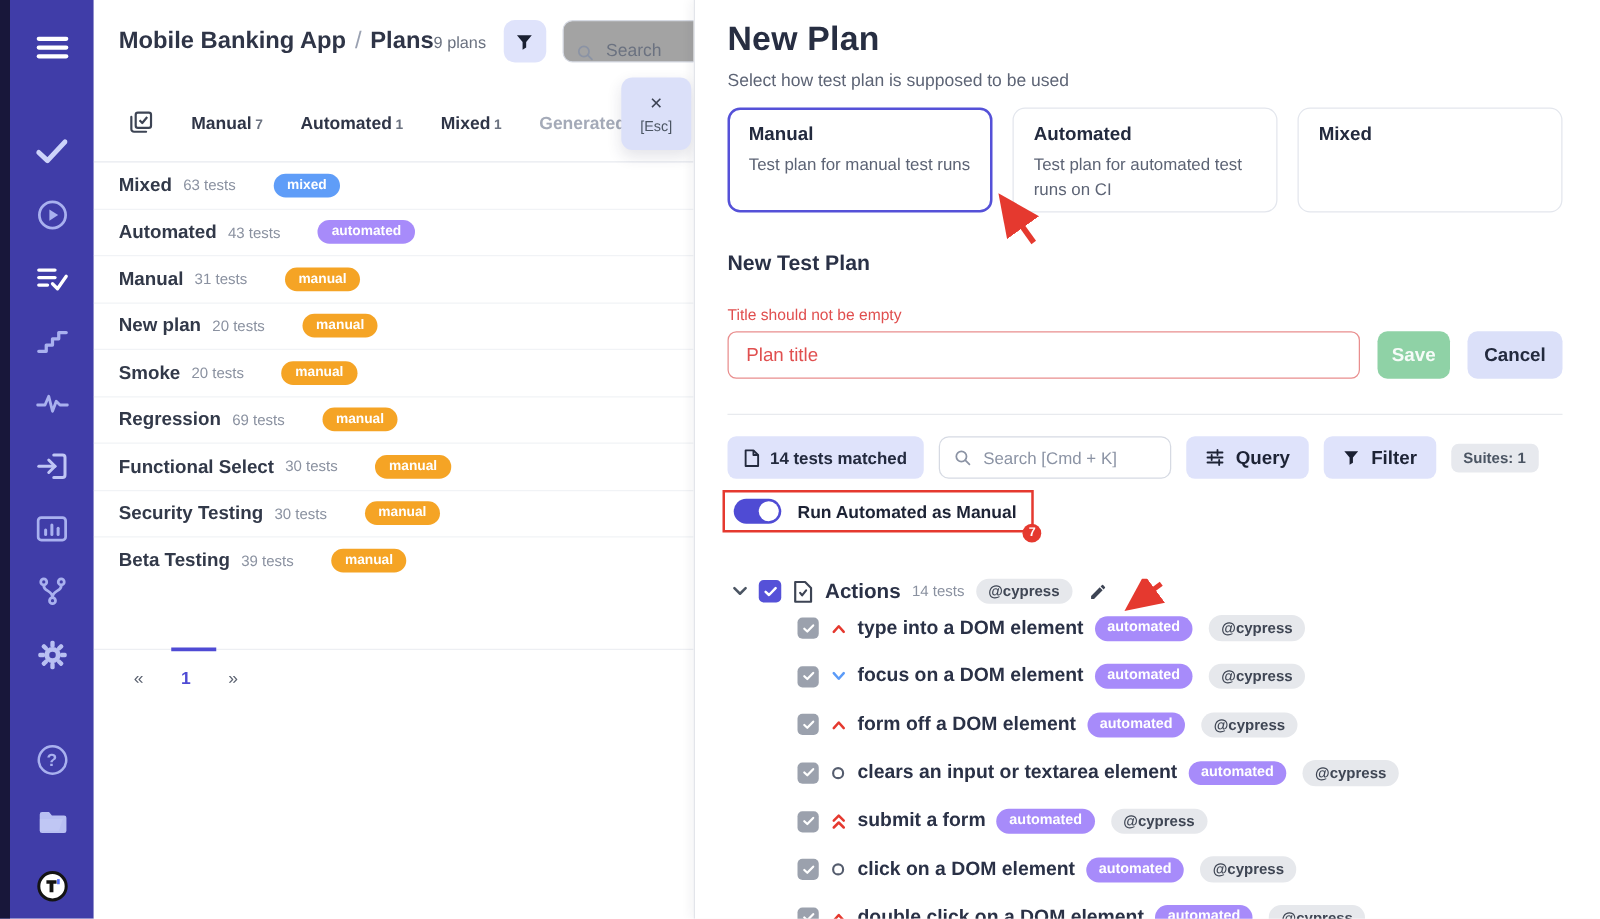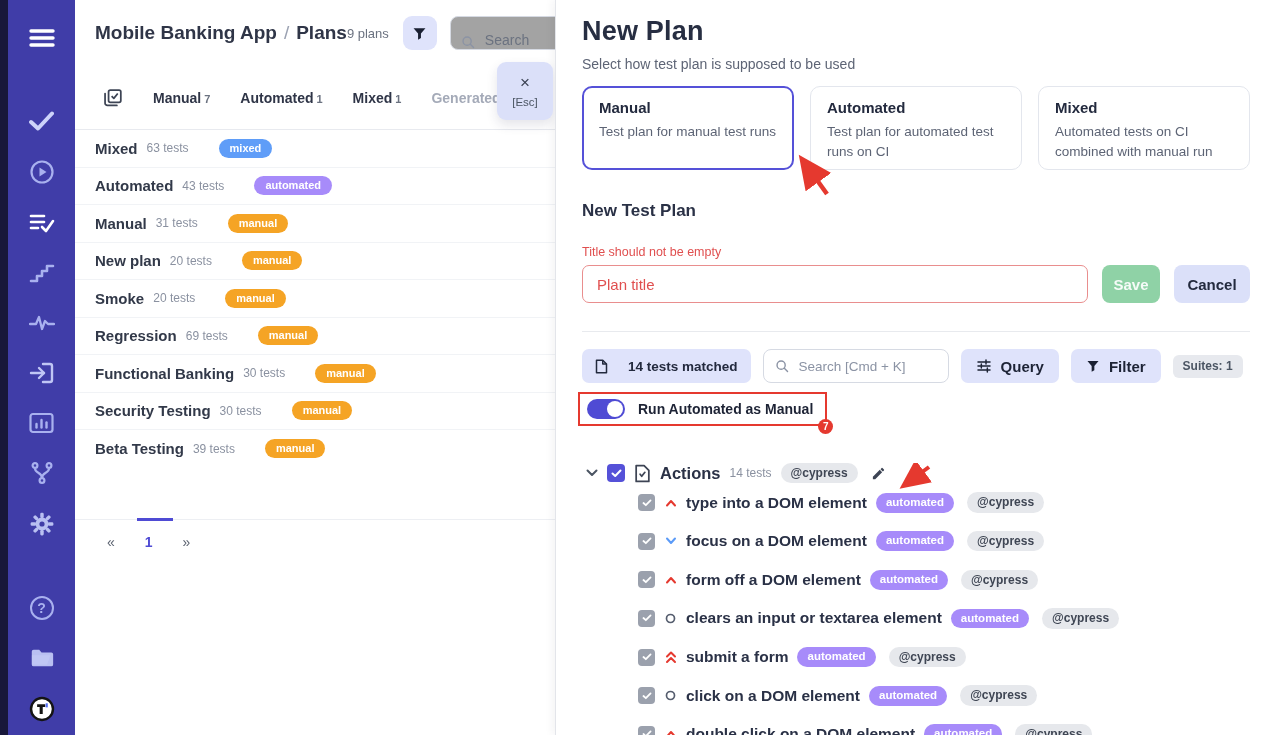--- a/index.html
+++ b/index.html
@@ -81,21 +81,21 @@
     font-size:15px; color:#e04f4f; outline:none; font-family:"Liberation Sans", sans-serif; }
   .title-input::placeholder { color:#e04f4f; }
   .btn { border:none; border-radius:8px; height:38px; font-size:15px; font-weight:bold;
     font-family:"Liberation Sans", sans-serif; cursor:pointer; }
   .btn-save { width:58px; background:#8fd2a6; color:#f6fbf8; }
   .btn-cancel { width:76px; background:#dbe0f9; color:#232a3e; }
   .hr { border-top:1px solid #e8eaee; margin-top:28px; }
 
   .toolbar { display:flex; align-items:center; gap:12px; margin-top:17px; }
   .chip-matched { height:34px; background:#dfe3fb; border-radius:7px; display:flex; align-items:center;
-    gap:20px; padding:0 13px; font-size:13.5px; font-weight:bold; color:#232a3e; cursor:pointer; }
+    gap:8px; padding:0 13px; font-size:13.5px; font-weight:bold; color:#232a3e; cursor:pointer; }
   .tb-search { width:186px; height:34px; border:1px solid #d6dae3; border-radius:8px;
     display:flex; align-items:center; gap:8px; padding:0 11px; background:#fff; }
   .tb-search input { border:none; outline:none; width:140px; font-size:13.5px; color:#374151;
     font-family:"Liberation Sans", sans-serif; background:transparent; }
   .tb-search input::placeholder { color:#8b93a4; }
   .tb-btn { height:34px; background:#dfe3fb; border-radius:7px; display:flex; align-items:center;
     gap:9px; padding:0 15px; font-size:15px; font-weight:bold; color:#1d2335; cursor:pointer; }
   .chip-suites { height:23px; background:#e7e9ee; border-radius:6px; display:flex; align-items:center;
     padding:0 10px; font-size:12px; font-weight:bold; color:#4b5563; }
 
@@ -304,21 +304,21 @@
         <span class="plan-name">Smoke</span>
         <span class="plan-tests">20 tests</span>
         <span class="pill manual">manual</span>
       </div>
       <div class="plan-row">
         <span class="plan-name">Regression</span>
         <span class="plan-tests">69 tests</span>
         <span class="pill manual">manual</span>
       </div>
       <div class="plan-row">
-        <span class="plan-name">Functional Banking</span>
+        <span class="plan-name">Functional Select</span>
         <span class="plan-tests">30 tests</span>
         <span class="pill manual">manual</span>
       </div>
       <div class="plan-row">
         <span class="plan-name">Security Testing</span>
         <span class="plan-tests">30 tests</span>
         <span class="pill manual">manual</span>
       </div>
       <div class="plan-row" style="border-bottom:none;">
         <span class="plan-name">Beta Testing</span>
@@ -343,21 +343,20 @@
       <div class="card selected">
         <h3>Manual</h3>
         <p>Test plan for manual test runs</p>
       </div>
       <div class="card">
         <h3>Automated</h3>
         <p>Test plan for automated test runs on CI</p>
       </div>
       <div class="card">
         <h3>Mixed</h3>
-        <p>Automated tests on CI combined with manual run</p>
       </div>
     </div>
 
     <div class="ntp-heading">New Test Plan</div>
     <div class="form-error">Title should not be empty</div>
     <div class="form-row">
       <input class="title-input" type="text" placeholder="Plan title" style="">
       <button class="btn btn-save">Save</button>
       <button class="btn btn-cancel">Cancel</button>
     </div>

